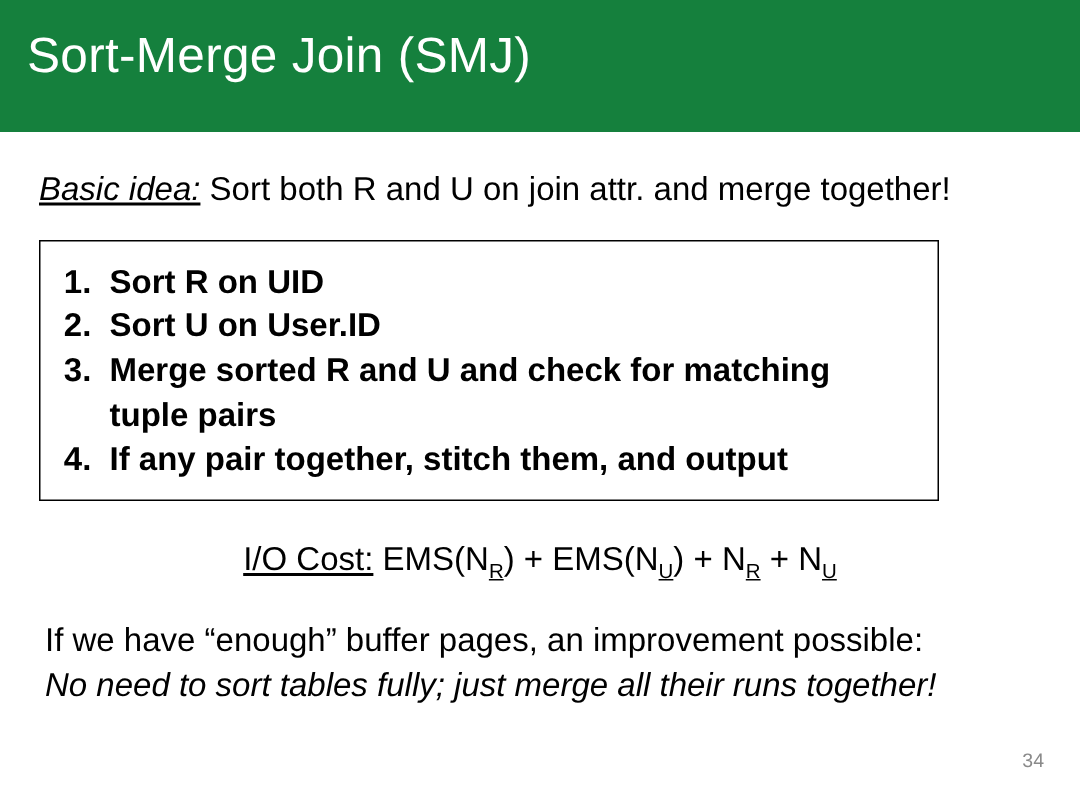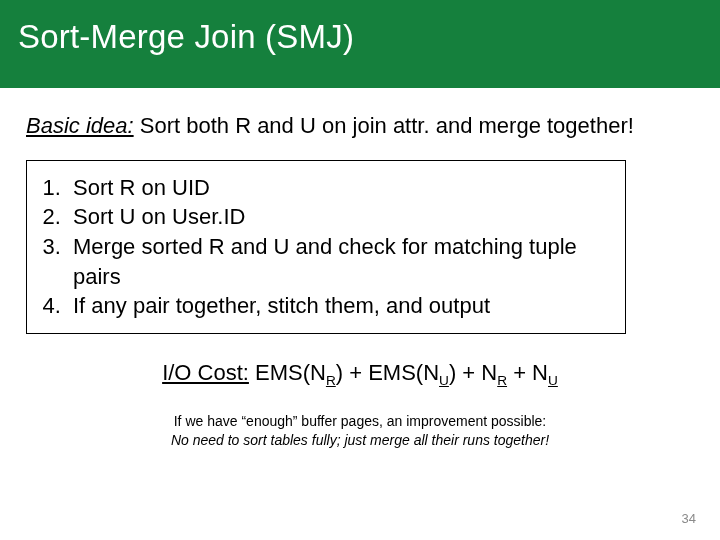--- a/index.html
+++ b/index.html
@@ -42,20 +42,21 @@
   }
   .basic .label {
     text-decoration: underline;
     font-style: italic;
   }
   .steps-box {
     border: 1.5px solid #000000;
     padding: 12px 14px 12px 14px;
     box-sizing: border-box;
     width: 600px;
+    font-weight: bold;
   }
   .steps-box ol {
     margin: 0;
     padding: 0 0 0 26px;
     font-size: 22px;
     line-height: 1.35;
   }
   .steps-box ol li {
     padding-left: 6px;
   }
@@ -69,33 +70,32 @@
     text-decoration: underline;
   }
   .cost-formula {
   }
   .sub {
     font-size: 0.62em;
     vertical-align: sub;
     text-decoration: underline;
   }
   .improve {
-    font-size: 14px;
-    text-align: center;
+    font-size: 22px;
     margin: 24px auto 0 auto;
     width: 660px;
     line-height: 1.35;
   }
   .improve .line2 {
     font-style: italic;
   }
   .pagenum {
     position: absolute;
     right: 24px;
-    bottom: 14px;
+    bottom: 26px;
     font-size: 13px;
     color: #8a8a8a;
   }
 </style>
 </head>
 <body>
 
 <div class="slide">
 
   <div class="title-band">

